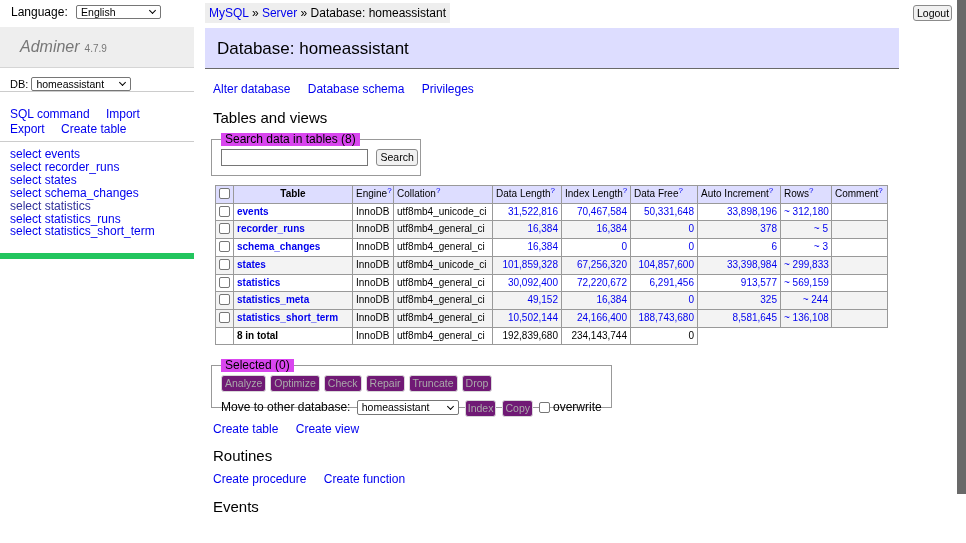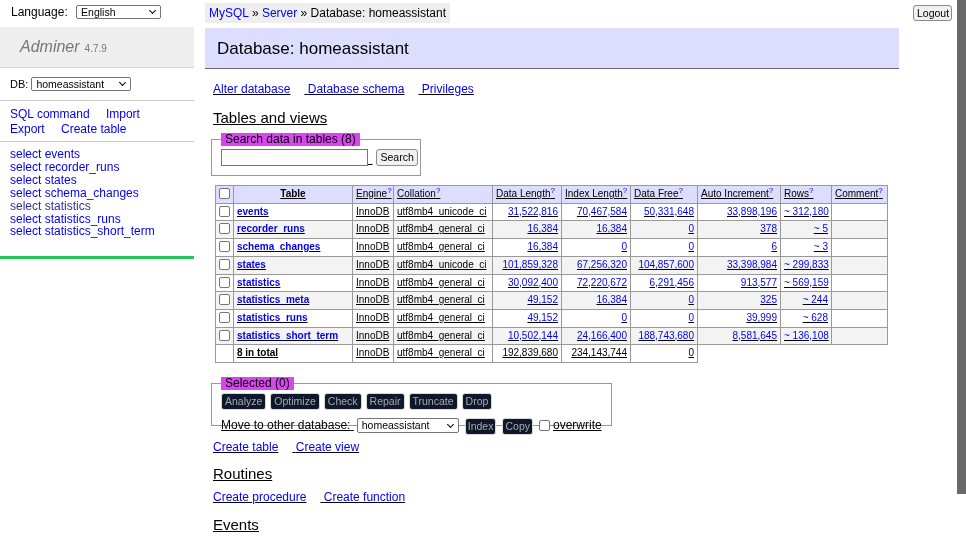--- a/index.html
+++ b/index.html
@@ -16,55 +16,55 @@
   .sel { position:relative; display:inline-block; vertical-align:top;
          border:1px solid #767676; border-radius:2px; background:#fff;
          font-size:10.5px; line-height:12px; padding:0 14px 0 4px;
          white-space:nowrap; overflow:hidden; }
   .sel .chev { position:absolute; right:5px; top:50%; width:5px; height:5px;
                margin-top:-4px; border-right:1.4px solid #000; border-bottom:1.4px solid #000;
                transform:rotate(45deg); }
   .btn { display:inline-block; vertical-align:top; font-family:"Liberation Sans",sans-serif;
          font-size:10.5px; line-height:13px; padding:1px 3px; color:#000;
          background:#f1f1f1; border:1px solid #8b8b8b; border-radius:3px; text-align:center; }
-  .btn:disabled, .btn.disabled { color:#aaaaaa; background:#0f172a; border-color:#d9d9d9; }
+  .btn:disabled, .btn.disabled { color:#aaaaaa; background:#701a75; border-color:#d9d9d9; }
   .cb { display:inline-block; vertical-align:top; width:11px; height:11px;
         border:1px solid #767676; border-radius:2px; background:#fff; }
 
   
   #menu-h1 { position:absolute; left:0; top:27px; width:194px; height:41px;
              background:var(--logo_bg,#eeeeee); border-bottom:1px solid #d5d5d5;
              display:flex; align-items:center; padding-left:20px; }
   #menu-h1 .logo { font-style:italic; font-size:16px; color:#777777; }
   #menu-h1 .ver  { font-size:10px; color:#777777; margin-left:5px; margin-top:3px; }
-  #menu-db { position:absolute; left:0; top:68px; width:194px; height:33px;
+  #menu-db { position:absolute; left:0; top:68px; width:194px; height:24px;
              border-bottom:1px solid #cccccc; padding:10px 0 0 10px; font-size:11px; }
   #menu-db .sel { width:100px; height:14px; margin-left:0; margin-top:-1px; }
   #menu-actions { position:absolute; left:0; top:102px; width:194px; height:40px;
                   border-bottom:1px solid #cccccc; padding:5px 34px 0 10px;
                   font-size:12px; line-height:14.5px; }
   #menu-actions a { margin-right:13px; white-space:nowrap; }
   #menu-tables { position:absolute; left:0; top:142px; width:194px; height:117px;
-                 border-bottom:3px solid #22c55e; padding:6px 10px 0 10px;
+                 border-bottom:6px solid #22c55e; padding:6px 10px 0 10px;
                  font-size:12px; line-height:12.9px; }
   #menu-tables a { display:block; white-space:nowrap; }
 
   
   #breadcrumb { position:absolute; left:205px; top:3px; height:20px;
                 background:var(--breadcrumb_bg,#eeeeee); padding:0 4px;
                 font-size:12px; line-height:20px; white-space:nowrap; }
   #logout-btn { position:absolute; left:913px; top:5px; width:39px; height:16px; }
 
   
   #h2 { position:absolute; left:205px; top:28px; width:694px; height:41px;
         background:var(--header_bg,#ddddff); border-bottom:1px solid var(--h2_border,#696969);
         font-size:17px; font-weight:normal; padding:11px 0 0 12px; }
 
   
-  #content { position:absolute; left:205px; top:69px; width:700px;text-decoration:underline; }
+  #content { position:absolute; left:205px; top:69px; width:700px; }
   #content p.links { margin:14px 0 0 8px; font-size:12px; line-height:13px; }
   #content p.links a { margin-right:14px; }
   #content h3 { font-size:15px; font-weight:normal; line-height:16px; margin:13.5px 0 0 8px; }
 
   .fset { position:relative; border:1px solid #999999; margin-left:6px; }
   .fset .legend { position:absolute; top:-7px; left:9px; background:#d946ef;
                   padding:0 4px; font-size:12px; line-height:13px; white-space:nowrap; }
   #search-fieldset { margin-top:13.5px; width:210px; height:37px; padding:9px 0 0 9px; }
   #search-input { width:147px; height:17px; border:1px solid #767676; border-radius:0;
                   font-size:10.5px; padding:0 3px; vertical-align:top; }
@@ -248,32 +248,20 @@
           <td class="name"><a>statistics_meta</a></td>
           <td>InnoDB</td>
           <td>utf8mb4_general_ci</td>
           <td class="num"><a>49,152</a></td>
           <td class="num"><a>16,384</a></td>
           <td class="num"><a>0</a></td>
           <td class="num"><a>325</a></td>
           <td class="num"><a>~ 244</a></td>
           <td></td>
         </tr>
-        <tr>
-          <td class="c-check"><span class="cb"></span></td>
-          <td class="name"><a>statistics_runs</a></td>
-          <td>InnoDB</td>
-          <td>utf8mb4_general_ci</td>
-          <td class="num"><a>49,152</a></td>
-          <td class="num"><a>0</a></td>
-          <td class="num"><a>0</a></td>
-          <td class="num"><a>39,999</a></td>
-          <td class="num"><a>~ 628</a></td>
-          <td></td>
-        </tr>
         <tr class="odd">
           <td class="c-check"><span class="cb"></span></td>
           <td class="name"><a>statistics_short_term</a></td>
           <td>InnoDB</td>
           <td>utf8mb4_general_ci</td>
           <td class="num"><a>10,502,144</a></td>
           <td class="num"><a>24,166,400</a></td>
           <td class="num"><a>188,743,680</a></td>
           <td class="num"><a>8,581,645</a></td>
           <td class="num"><a>~ 136,108</a></td>

